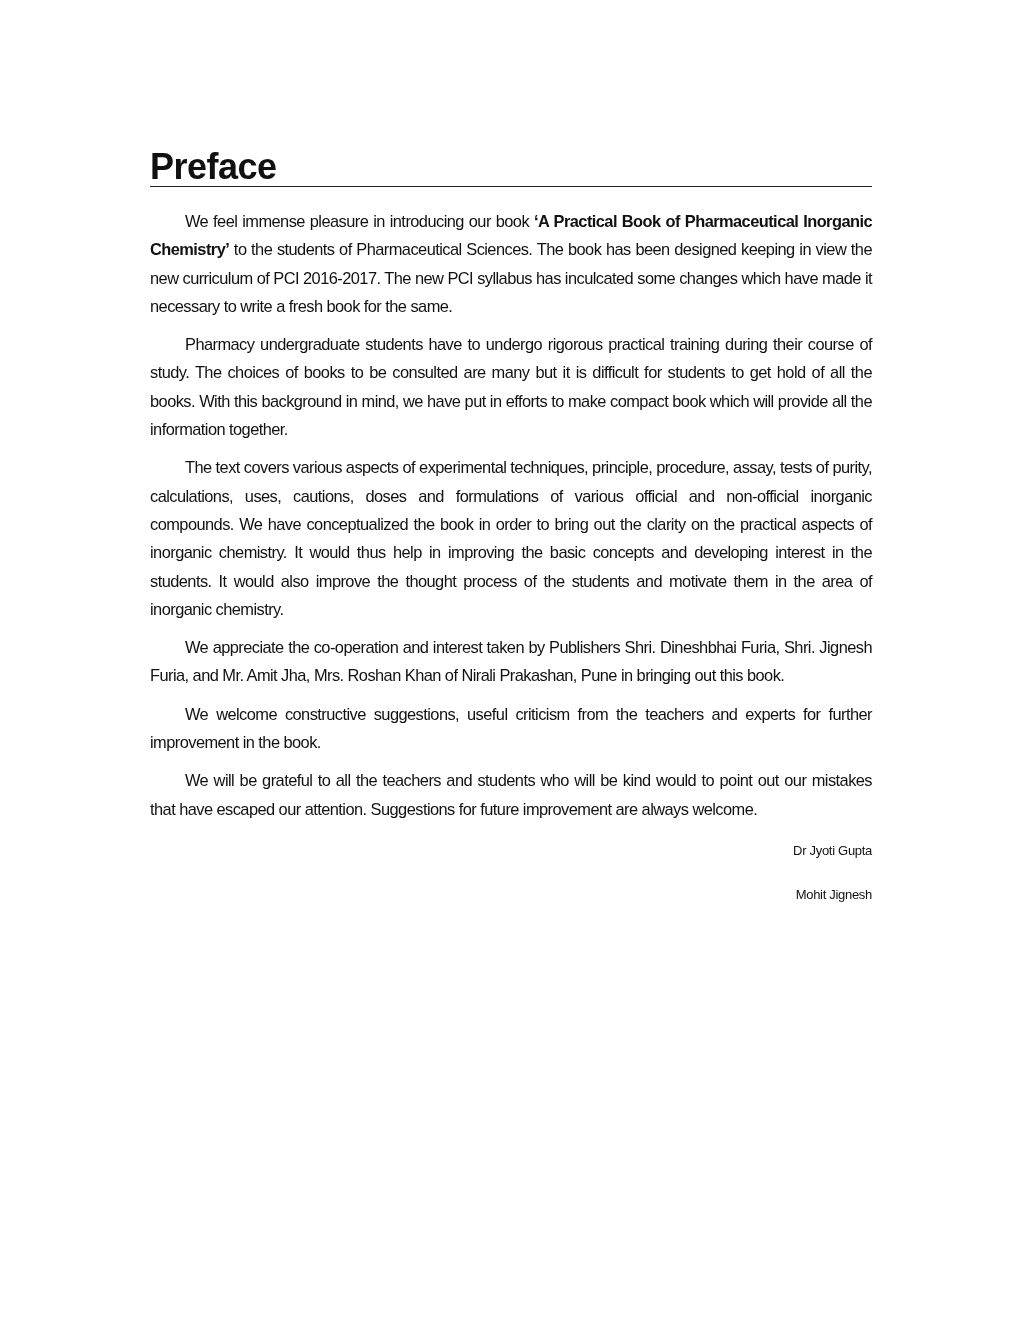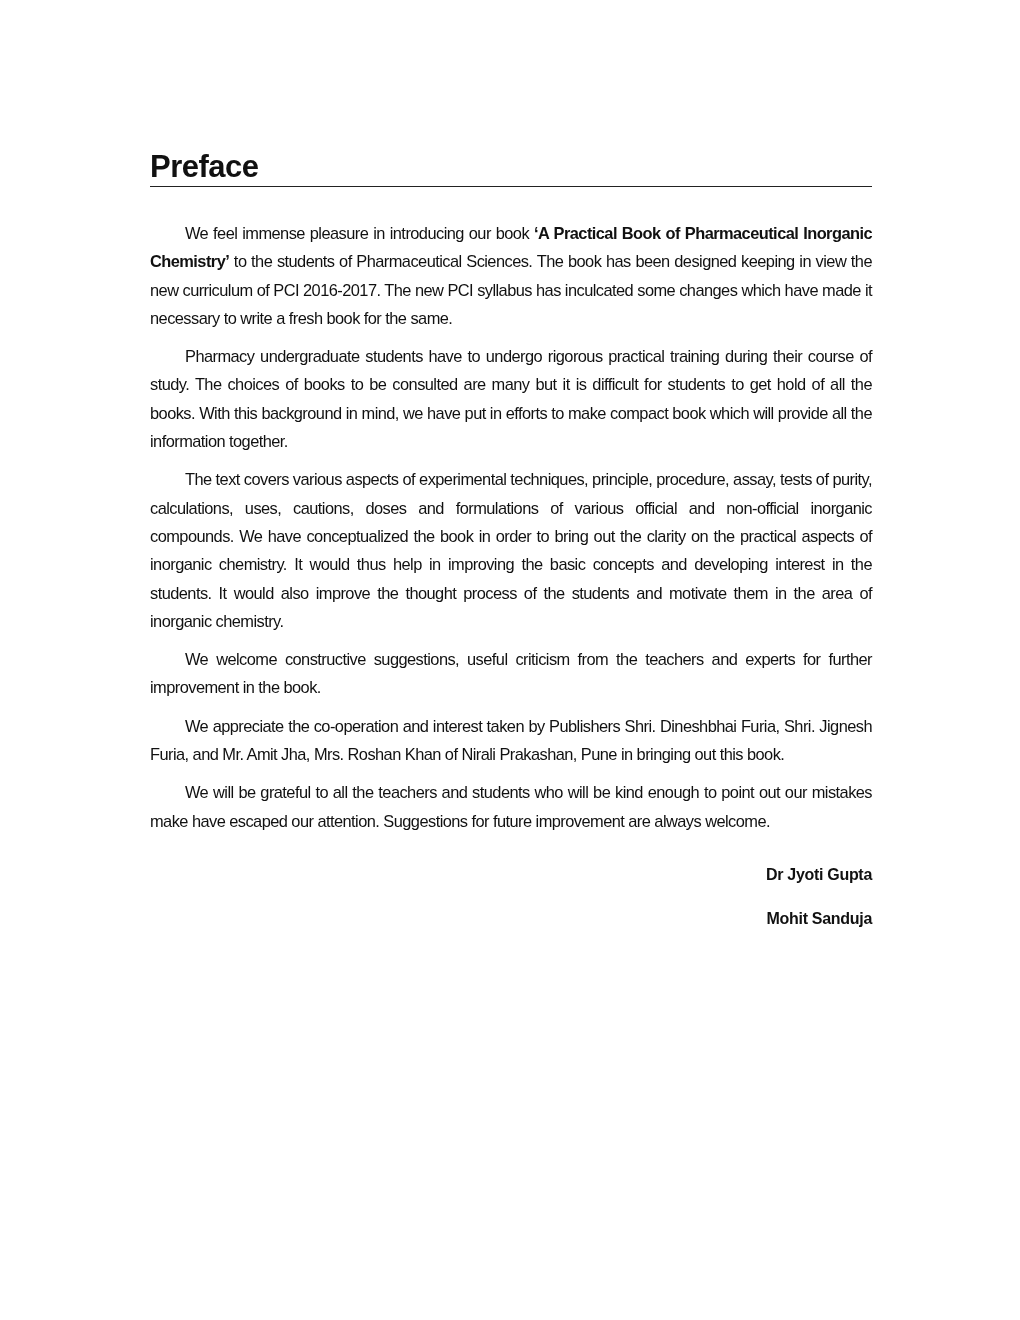--- a/index.html
+++ b/index.html
@@ -16,74 +16,74 @@
     }
     .page {
       position: absolute;
       left: 150px;
       top: 148px;
       width: 722px;
     }
     .title {
       font-family: "Liberation Sans", sans-serif;
       font-weight: bold;
-      font-size: 31px;
+      font-size: 36px;
       line-height: 38px;
       margin: 0;
       padding: 0 0 0 0;
       letter-spacing: -0.5px;
     }
     .rule {
       height: 0;
       border-top: 1.3px solid #222;
       margin-top: 0px;
       width: 722px;
     }
     .body {
-      margin-top: 32px;
+      margin-top: 20px;
       font-family: "Liberation Sans", sans-serif;
       font-size: 16.4px;
       line-height: 28.3px;
       letter-spacing: -0.55px;
       word-spacing: 0px;
     }
     .para {
       margin: 0 0 10px 0;
       text-indent: 35px;
       text-align: justify;
     }
     .para b {
       font-weight: bold;
     }
     .signatures {
-      margin-top: 30px;
+      margin-top: 18px;
       text-align: right;
       font-family: "Liberation Sans", sans-serif;
-      font-weight: bold;
-      font-size: 16px;
+      font-weight: normal;
+      font-size: 13px;
       letter-spacing: -0.3px;
     }
     .sig {
       line-height: 20px;
       margin-bottom: 24px;
     }
   </style>
 </head>
 <body>
 
 <div class="page">
   <h1 class="title">Preface</h1>
   <div class="rule"></div>
 
   <div class="body">
     <p class="para"><span>We feel immense pleasure in introducing our book </span><b>‘A Practical Book of Pharmaceutical Inorganic Chemistry’</b><span> to the students of Pharmaceutical Sciences. The book has been designed keeping in view the new curriculum of PCI 2016-2017. The new PCI syllabus has inculcated some changes which have made it necessary to write a fresh book for the same.</span></p>
     <p class="para">Pharmacy undergraduate students have to undergo rigorous practical training during their course of study. The choices of books to be consulted are many but it is difficult for students to get hold of all the books. With this background in mind, we have put in efforts to make compact book which will provide all the information together.</p>
     <p class="para">The text covers various aspects of experimental techniques, principle, procedure, assay, tests of purity, calculations, uses, cautions, doses and formulations of various official and non-official inorganic compounds. We have conceptualized the book in order to bring out the clarity on the practical aspects of inorganic chemistry. It would thus help in improving the basic concepts and developing interest in the students. It would also improve the thought process of the students and motivate them in the area of inorganic chemistry.</p>
+    <p class="para">We appreciate the co-operation and interest taken by Publishers Shri. Dineshbhai Furia, Shri. Jignesh Furia, and Mr. Amit Jha, Mrs. Roshan Khan of Nirali Prakashan, Pune in bringing out this book.</p>
     <p class="para">We welcome constructive suggestions, useful criticism from the teachers and experts for further improvement in the book.</p>
-    <p class="para">We appreciate the co-operation and interest taken by Publishers Shri. Dineshbhai Furia, Shri. Jignesh Furia, and Mr. Amit Jha, Mrs. Roshan Khan of Nirali Prakashan, Pune in bringing out this book.</p>
-    <p class="para">We will be grateful to all the teachers and students who will be kind enough to point out our mistakes make have escaped our attention. Suggestions for future improvement are always welcome.</p>
+    <p class="para">We will be grateful to all the teachers and students who will be kind would to point out our mistakes that have escaped our attention. Suggestions for future improvement are always welcome.</p>
   </div>
 
   <div class="signatures">
     <div class="sig">Dr Jyoti Gupta</div>
-    <div class="sig">Mohit Sanduja</div>
+    <div class="sig">Mohit Jignesh</div>
   </div>
 </div>
 
 </body></html>

